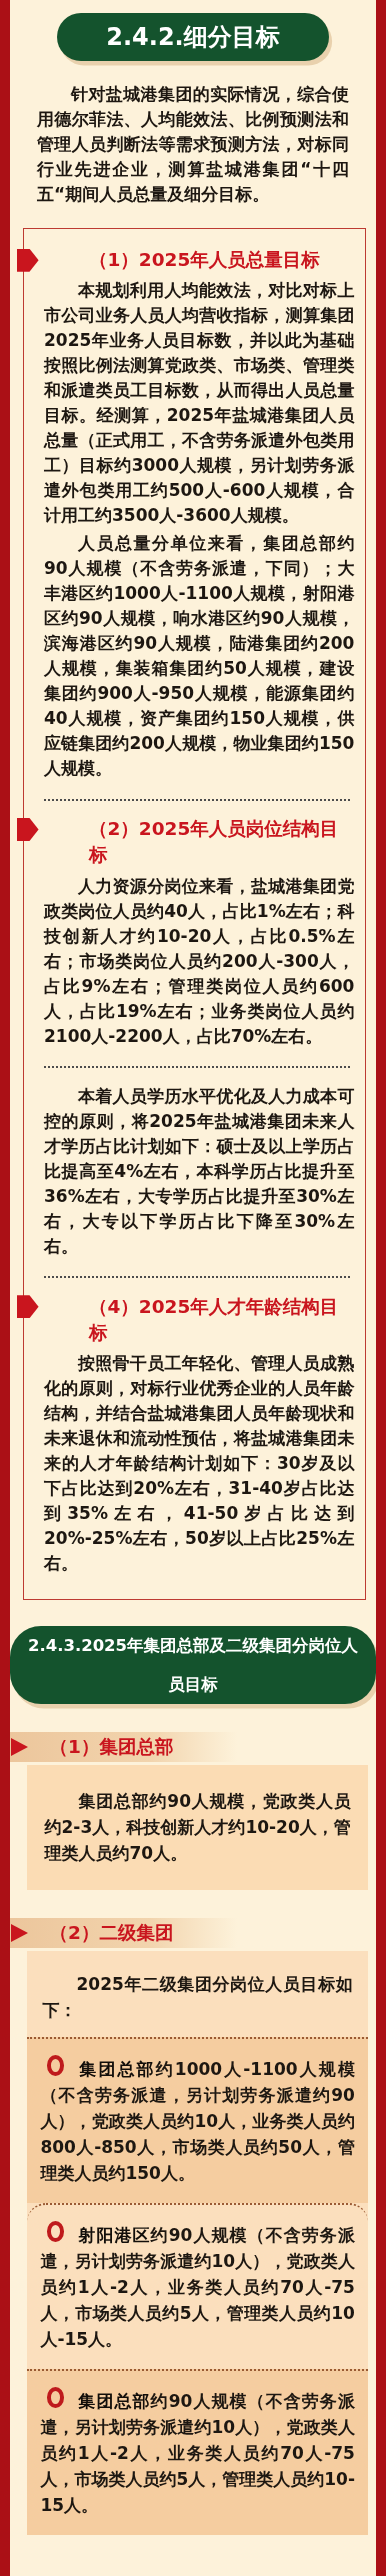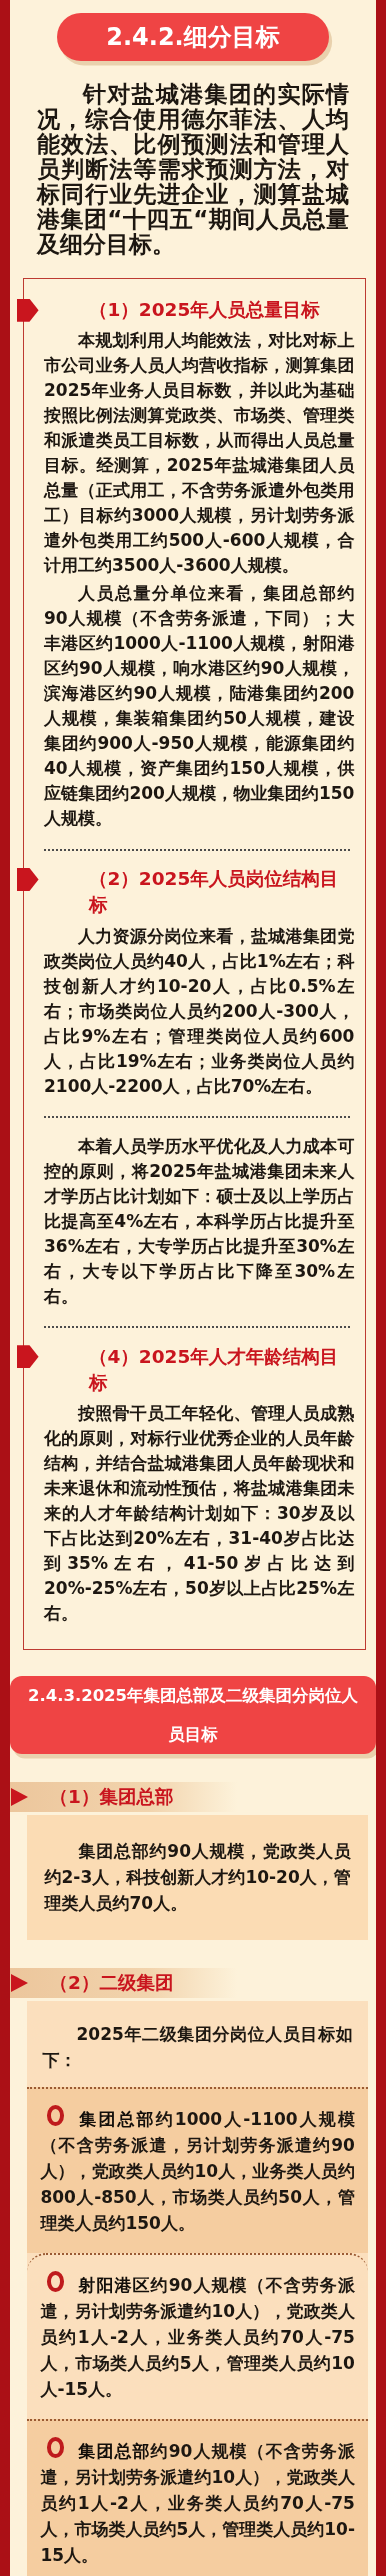--- a/index.html
+++ b/index.html
@@ -12,46 +12,46 @@
   .frame{
     width:366px;
     margin:0 auto;
     background:#fdf2da;
     min-height:2861px;
     position:relative;
     overflow:hidden;
   }
   
   .pill{
-    background:#ef4444;
+    background:#14532d;
     color:#ffffff;
     font-weight:bold;
     text-align:center;
     width:fit-content;
     margin:0 auto;
     box-shadow:3.1px 4.6px 0 rgba(196,150,90,.35);
   }
   .pill.big{
     margin-top:13.4px;
     font-size:24px;
     line-height:48px;
     padding:0 49px;
     border-radius:25px;
   }
   .pill.wide{
     margin-top:26px;
     font-size:16.5px;
     line-height:39px;
     padding:0 14.4px;
-    border-radius:12px;
+    border-radius:31px;
   }
   
   .intro{
     margin:20.6px 27px 0 27px;
-    font-size:23px;
+    font-size:17px;
     line-height:25px;
     font-weight:bold;
     color:#1d1711;
     text-align:justify;
     text-indent:2em;
   }
   
   .goalbox{
     margin:20.6px 10.3px 0 13.4px;
     border:1.5px solid #bd3a31;

